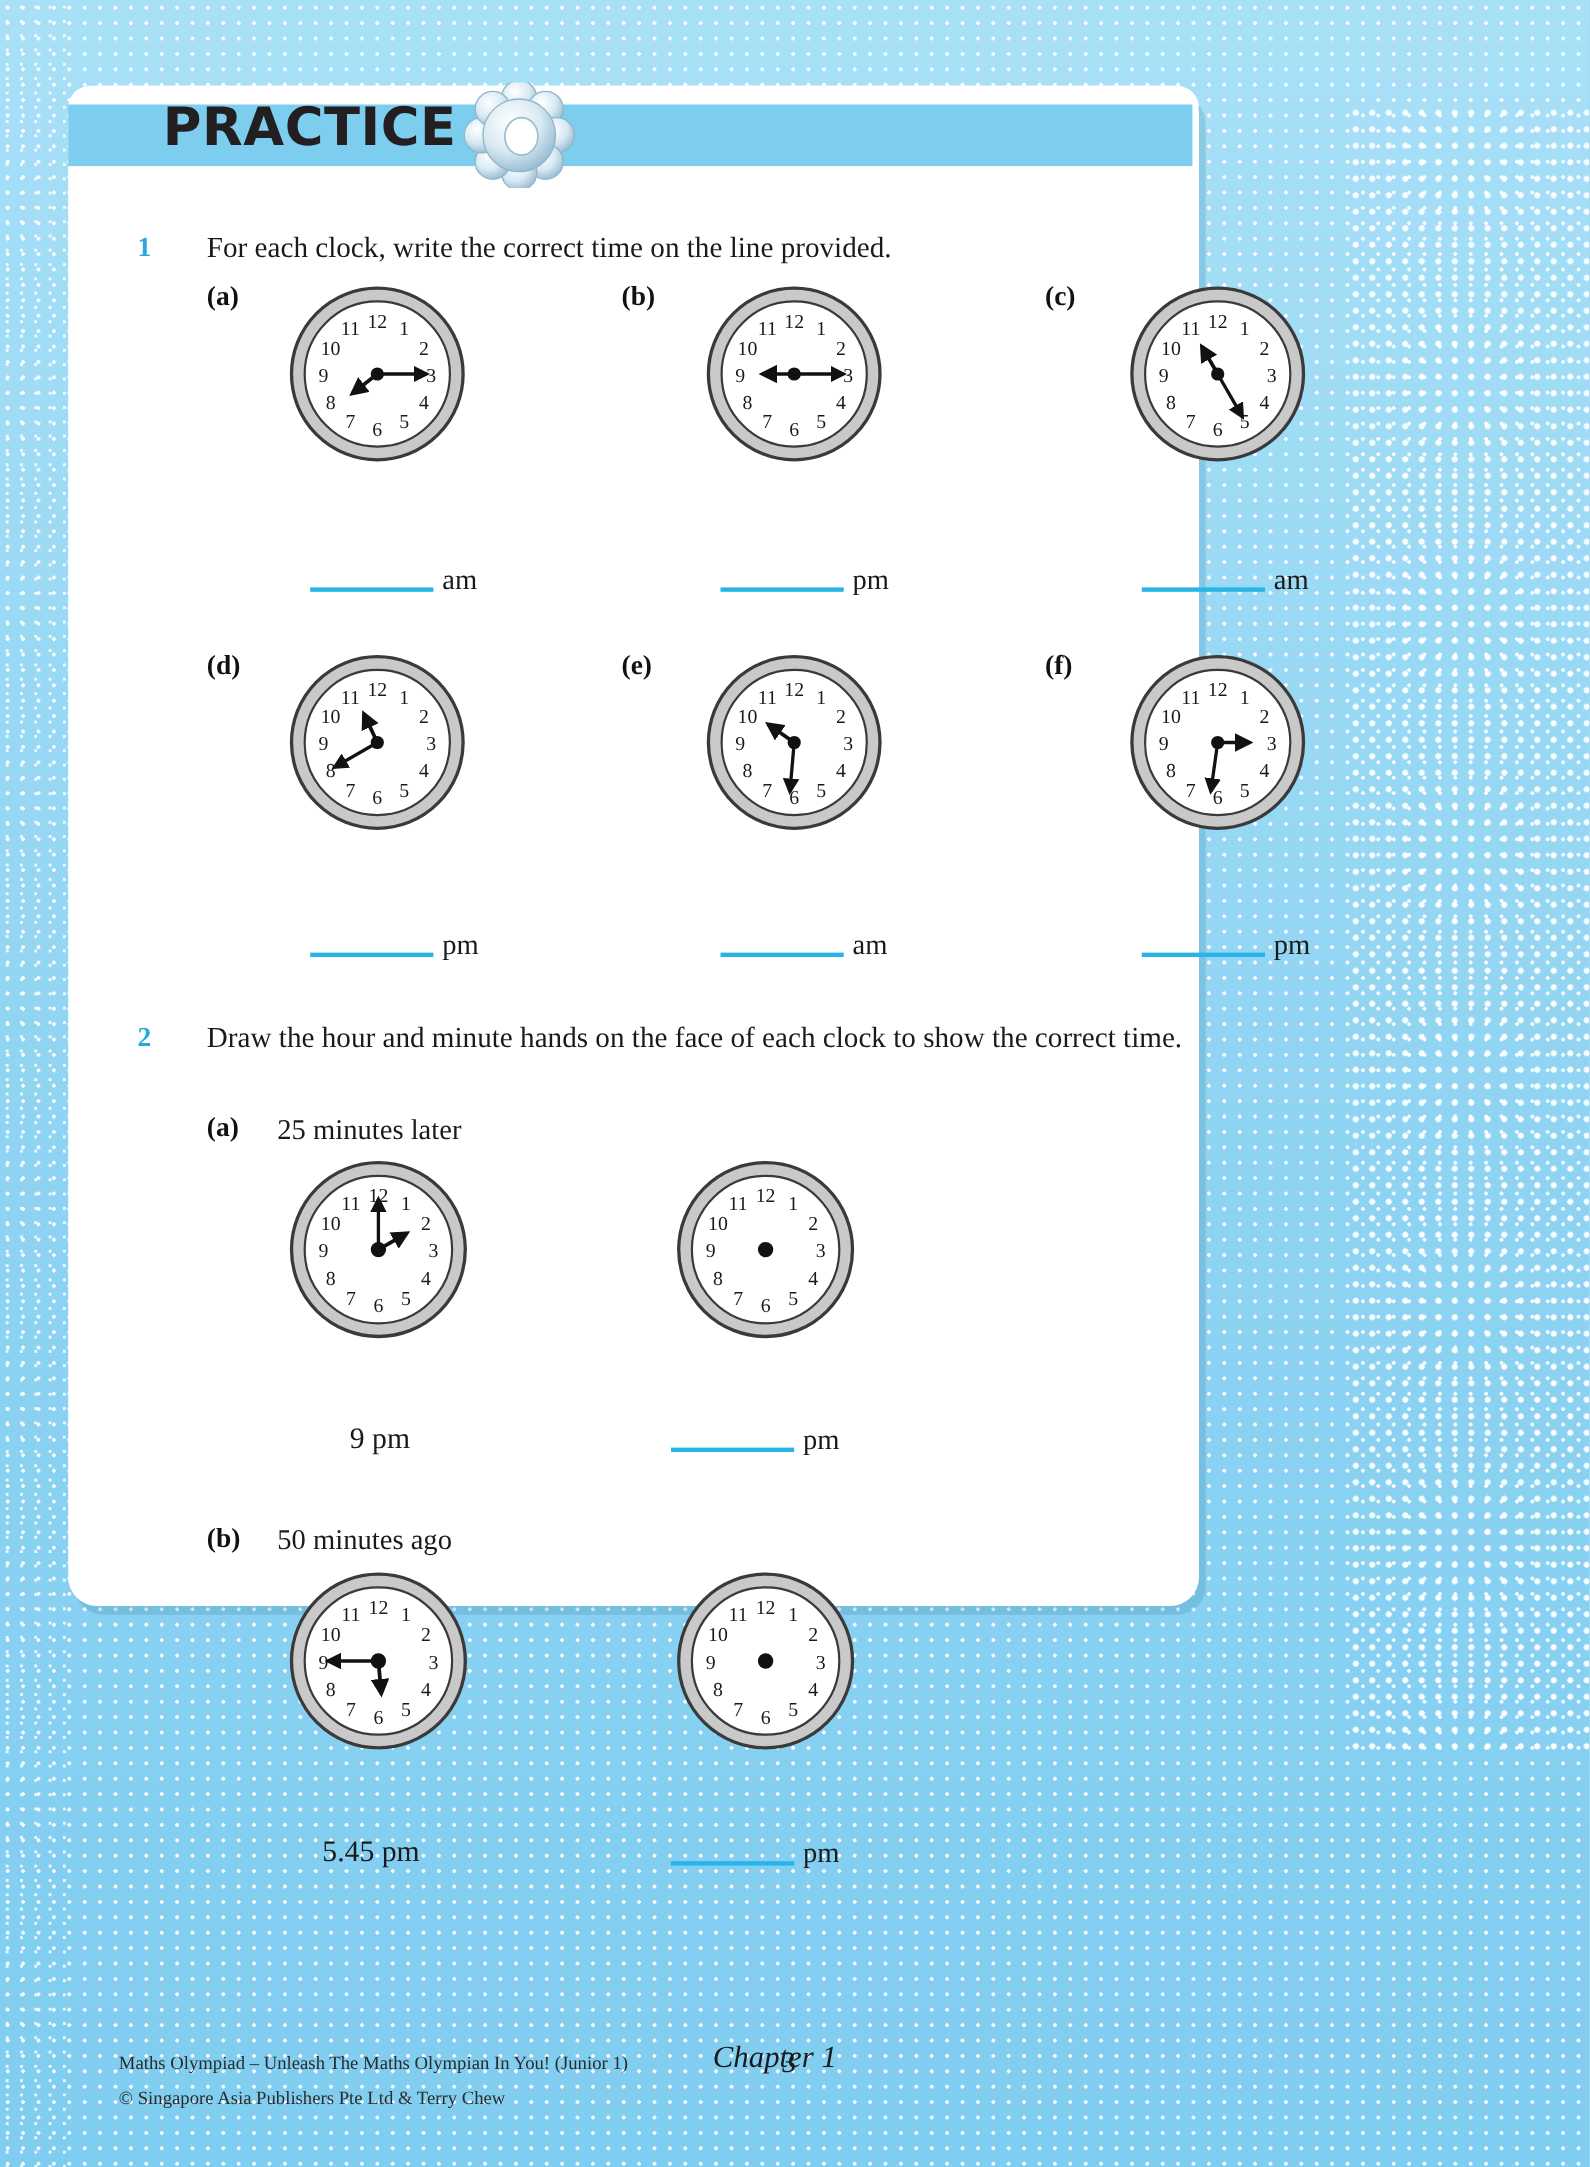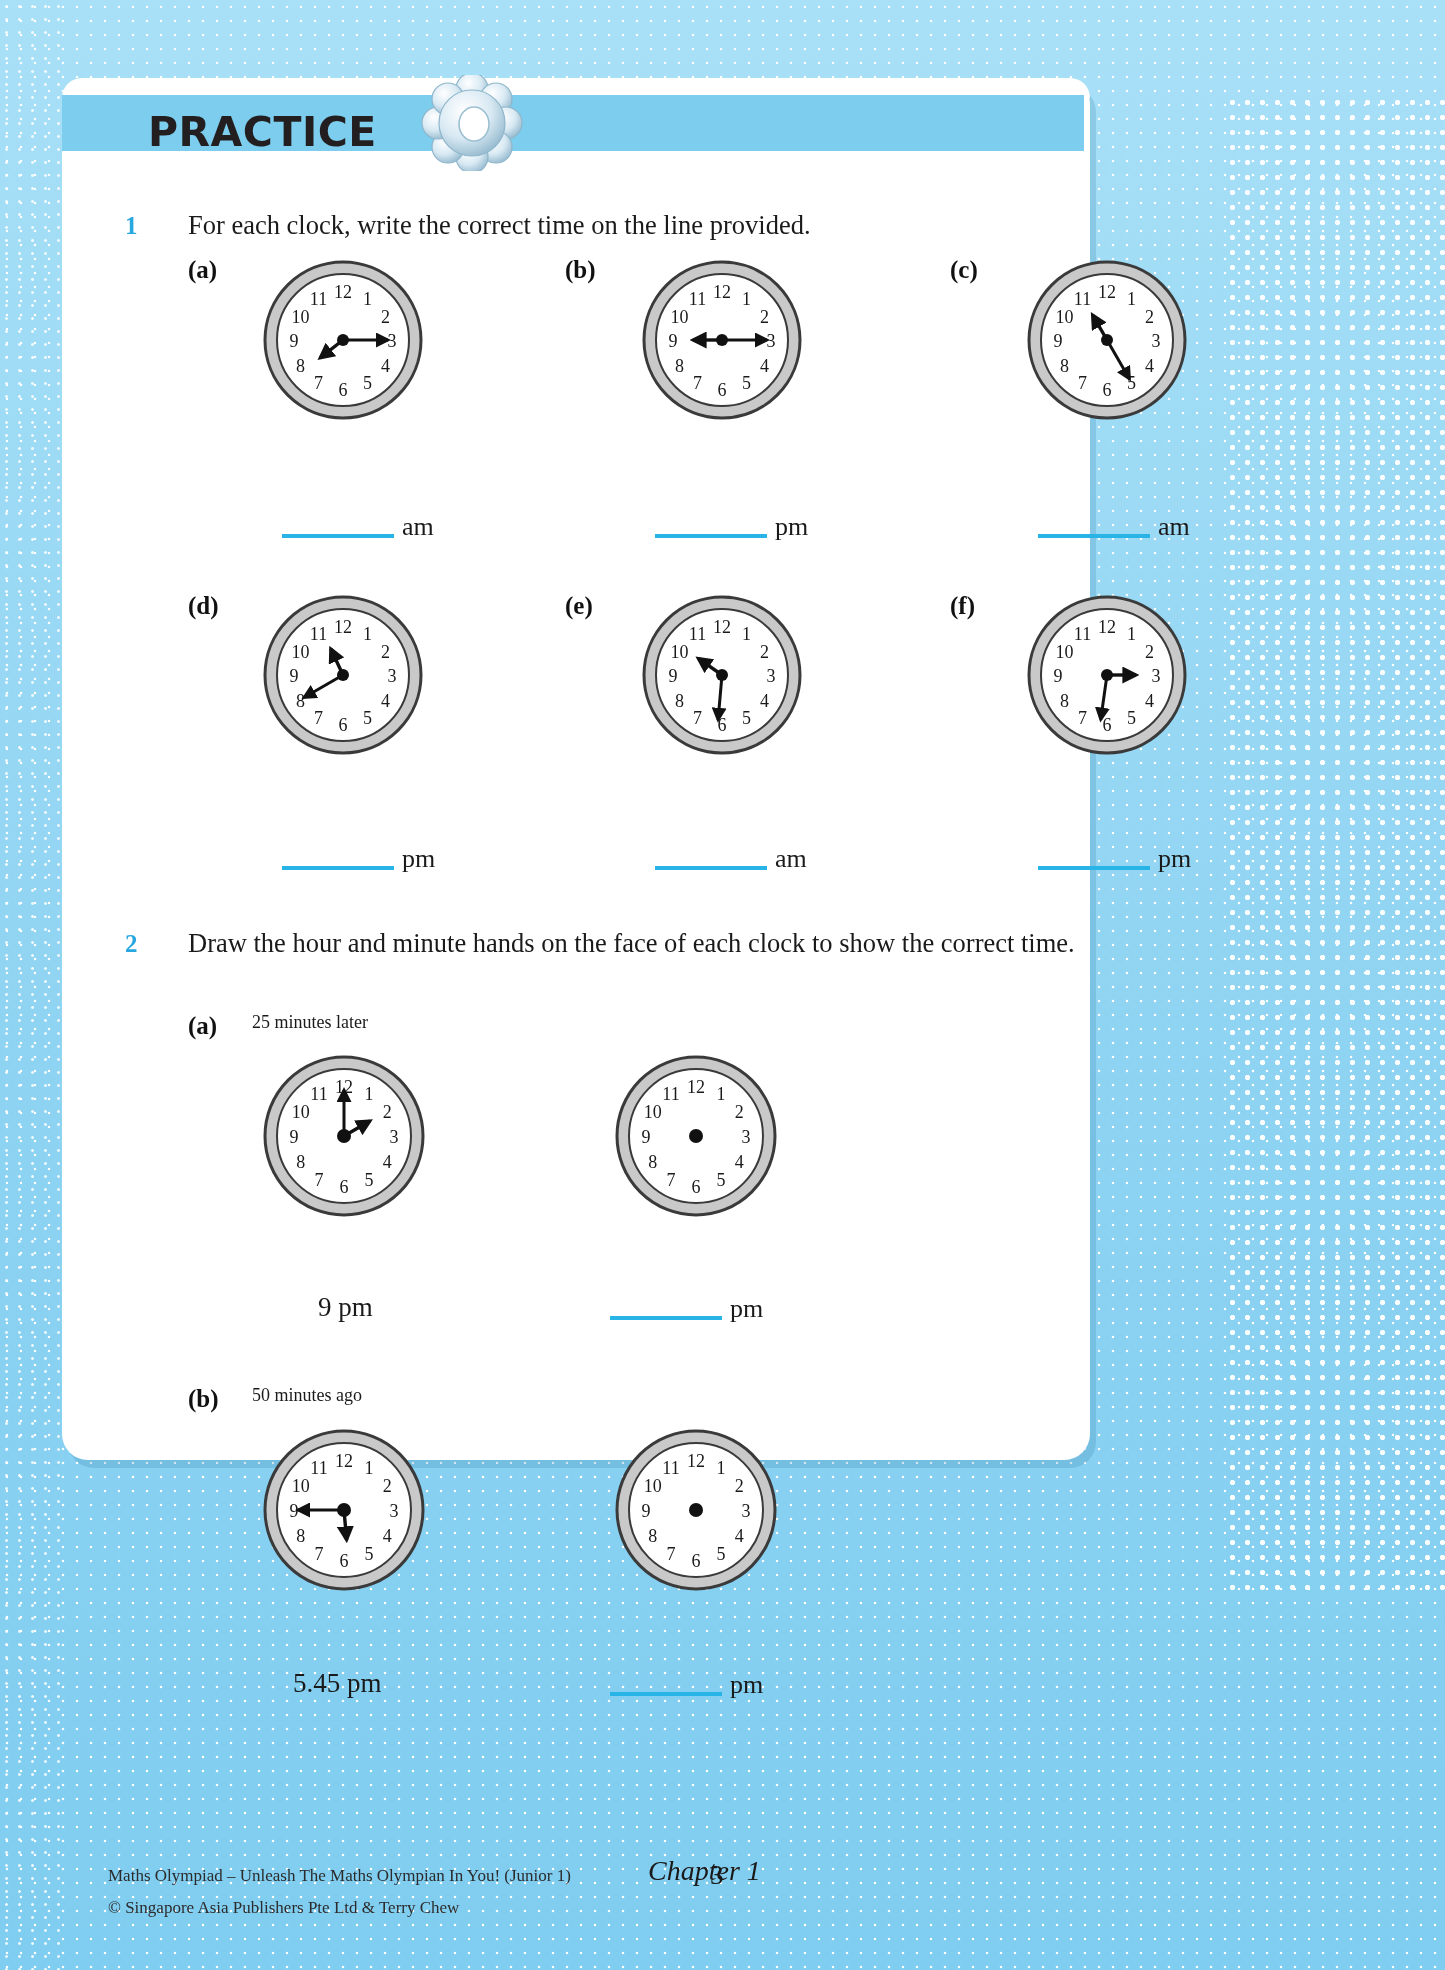--- a/index.html
+++ b/index.html
@@ -36,42 +36,42 @@
   
   #hdrband {
     position:absolute; left:62px; top:95px; width:1022px; height:56px;
     background:#7ccdee;
   }
   #hdrwhite-l {
     position:absolute; left:62px; top:78px; width:1028px; height:20px;
     background:#fff; border-radius:26px 26px 0 0;
   }
   #practice-title {
-    position:absolute; left:148px; top:108px;
+    position:absolute; left:148px; top:88px;
     font-family:"DejaVu Sans", sans-serif;
-    font-weight:bold; font-size:41px; letter-spacing:.5px;
+    font-weight:bold; font-size:48px; letter-spacing:.5px;
     color:#231f20;
   }
   #gear { position:absolute; left:420px; top:75px; width:104px; height:96px; }
 
   .qnum {
     position:absolute; font-family:"Liberation Serif",serif;
     font-weight:bold; font-size:25px; color:#29a8e0;
   }
   .qtext {
     position:absolute; font-size:26.5px; color:#1a1a1a;
     font-family:"Liberation Serif",serif; line-height:34px;
     white-space:nowrap;
   }
   .sublabel {
     position:absolute; font-weight:bold; font-size:25px;
     font-family:"Liberation Serif",serif; color:#111;
   }
   .subtext {
-    position:absolute; font-size:18px; font-family:"Liberation Serif",serif; color:#1a1a1a;
+    position:absolute; font-size:26px; font-family:"Liberation Serif",serif; color:#1a1a1a;
   }
   .clockwrap { position:absolute; }
   .ansline { position:absolute; height:4px; background:#29b4e8; }
   .anslabel { position:absolute; font-size:26px; font-family:"Liberation Serif",serif; color:#1a1a1a; }
   .giventime { position:absolute; font-size:27px; font-family:"Liberation Serif",serif; color:#1a1a1a; }
 
   #footer-l1, #footer-l2 {
     position:absolute; font-family:"Liberation Serif",serif;
     font-size:17px; color:#2b2b2b; white-space:nowrap;
   }

